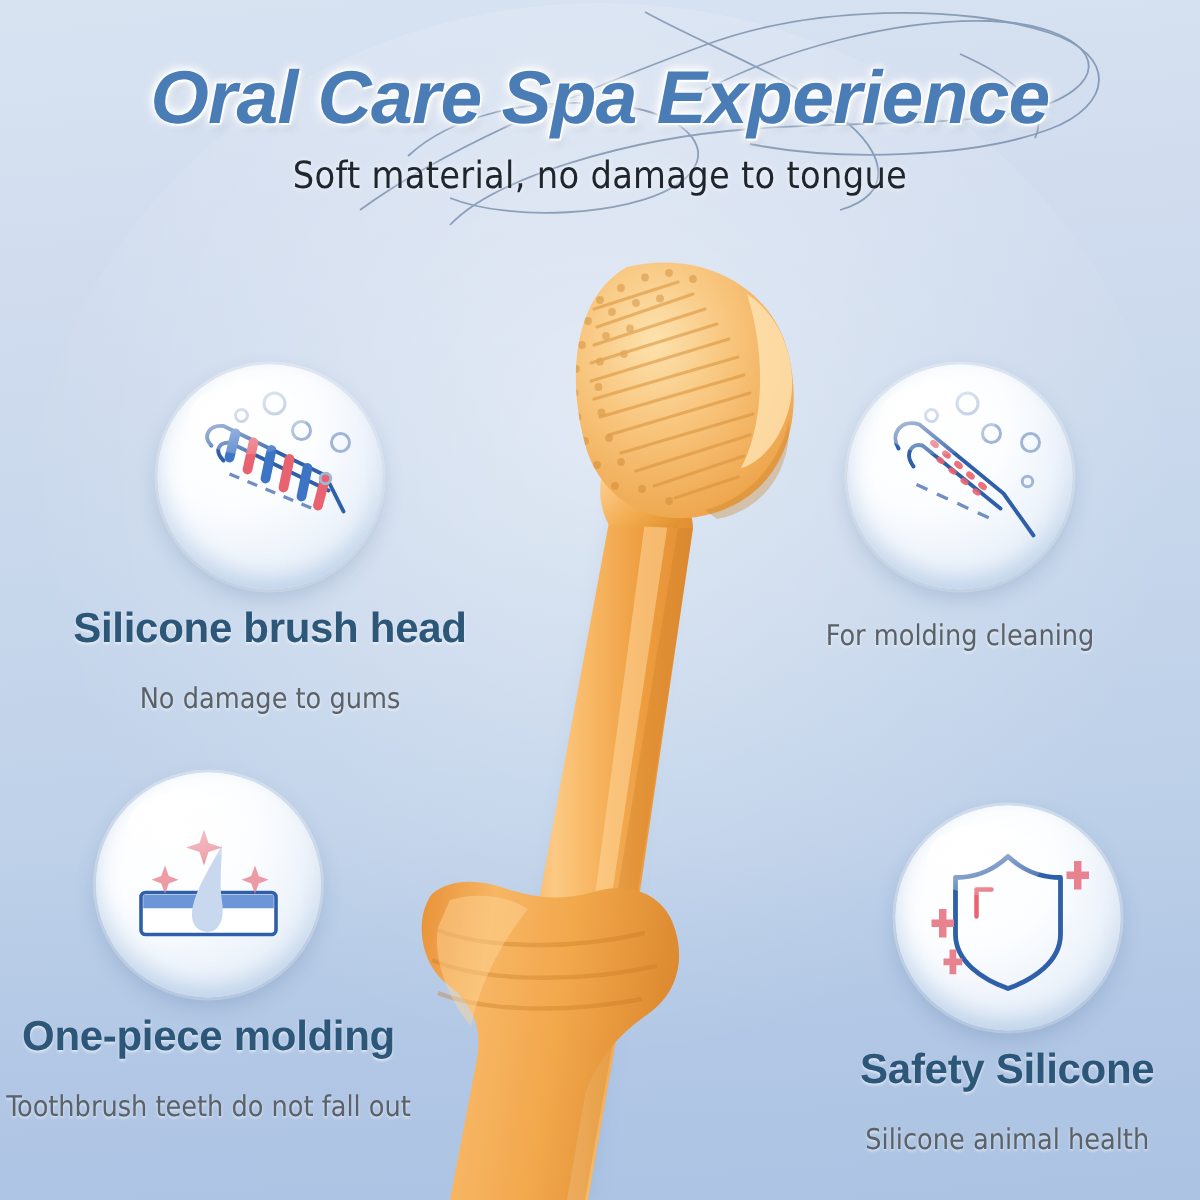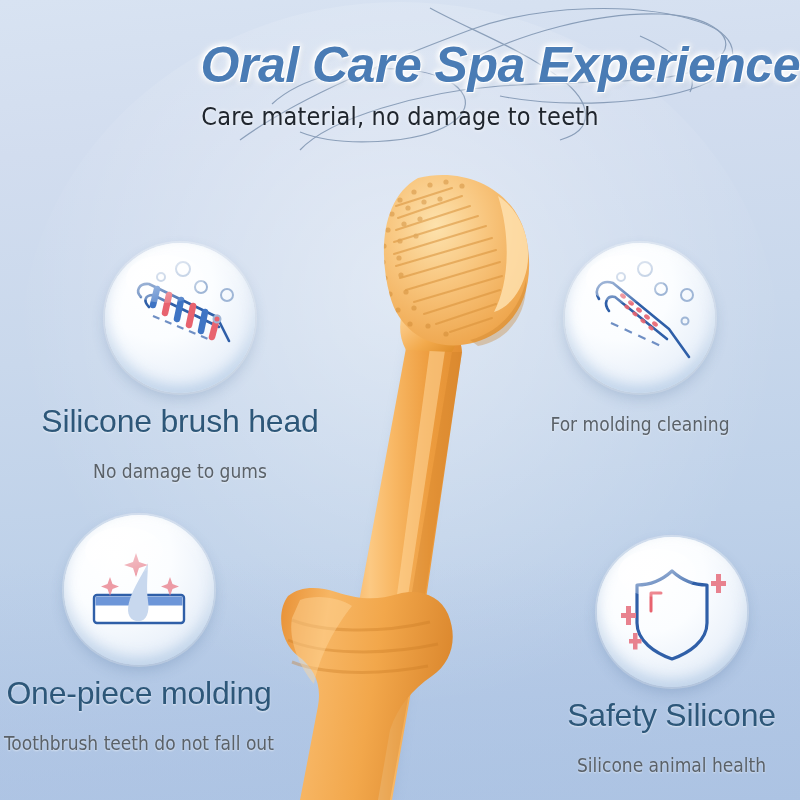--- a/index.html
+++ b/index.html
@@ -21,21 +21,21 @@
   .bg-bottom{
     position:absolute;left:0;bottom:0;width:800px;height:240px;
     background:linear-gradient(180deg,rgba(170,193,226,0) 0%,rgba(170,193,226,.45) 100%);
     pointer-events:none;
   }
 
   
   .header{position:absolute;left:0;top:0;width:800px;height:160px;}
   .scribble{position:absolute;left:0;top:0;width:800px;height:160px;opacity:.55;}
   .title{
-    position:absolute;left:0;top:36px;width:800px;text-align:right;
+    position:absolute;left:0;top:36px;width:800px;text-align:center;
     font-size:50px;font-weight:700;font-style:italic;letter-spacing:-.5px;
     color:#4a7cb5;
     text-shadow:
       0 0 6px #ffffff, 0 0 6px #ffffff, 0 0 10px #ffffff,
       1px 1px 0 #ffffff, -1px -1px 0 #ffffff,
       2px 3px 5px rgba(60,100,150,.25);
     white-space:nowrap;
   }
   .subtitle{
     position:absolute;left:0;top:102px;width:800px;text-align:center;
@@ -62,21 +62,21 @@
     overflow:hidden;
   }
   .bubble::after{
     content:"";position:absolute;left:14%;top:8%;width:52%;height:32%;
     border-radius:50%;
     background:linear-gradient(160deg,rgba(255,255,255,.95),rgba(255,255,255,0));
     pointer-events:none;
   }
   .bubble svg{position:absolute;left:0;top:0;width:150px;height:150px;}
   .f-title{
-    margin-top:10px;font-size:32px;font-weight:400;color:#2d5779;
+    margin-top:10px;font-size:28px;font-weight:700;color:#2d5779;
     letter-spacing:-.2px;white-space:nowrap;
     text-shadow:0 1px 2px rgba(255,255,255,.6);
   }
   .f-sub{
     margin-top:20px;font-size:19px;color:#5a6168;white-space:nowrap;
     font-family:"DejaVu Sans Condensed","Liberation Sans",sans-serif;
     text-shadow:0 1px 2px rgba(255,255,255,.55);
   }
 
   #feat-0{left:40px;top:243px;width:280px;}
@@ -96,21 +96,21 @@
     <svg class="scribble" viewBox="0 0 800 160">
       <g fill="none" stroke="#3b5a80" stroke-width="1.2" opacity=".9">
         <path d="M240 140 C 300 96, 395 58, 470 30 C 540 4, 640 2, 700 22 C 745 37, 742 70, 700 86 C 650 105, 560 108, 500 96"></path>
         <path d="M300 150 C 330 118, 420 92, 500 86 C 590 79, 680 88, 716 60 C 742 40, 714 16, 660 14 C 596 12, 520 34, 470 60"></path>
         <path d="M272 104 C 300 78, 352 64, 410 70 C 462 76, 482 104, 450 124 C 418 144, 340 148, 300 132"></path>
         <path d="M430 8 C 470 30, 520 48, 560 78 C 592 102, 596 130, 560 140"></path>
         <path d="M640 36 C 676 52, 700 72, 690 92"></path>
       </g>
     </svg>
     <div class="title">Oral Care Spa Experience</div>
-    <div class="subtitle">Care material, no damage to teeth</div>
+    <div class="subtitle">Soft material, no damage to tongue</div>
   </div>
 
   <svg class="product" viewBox="0 0 800 800">
     <defs>
       <linearGradient id="gShaft" x1="0" y1="0" x2="1" y2="0">
         <linearGradient></linearGradient>
         <stop offset="0%" stop-color="#e79336"></stop>
         <stop offset="16%" stop-color="#f4ad5c"></stop>
         <stop offset="36%" stop-color="#fcc983"></stop>
         <stop offset="52%" stop-color="#f8b865"></stop>

